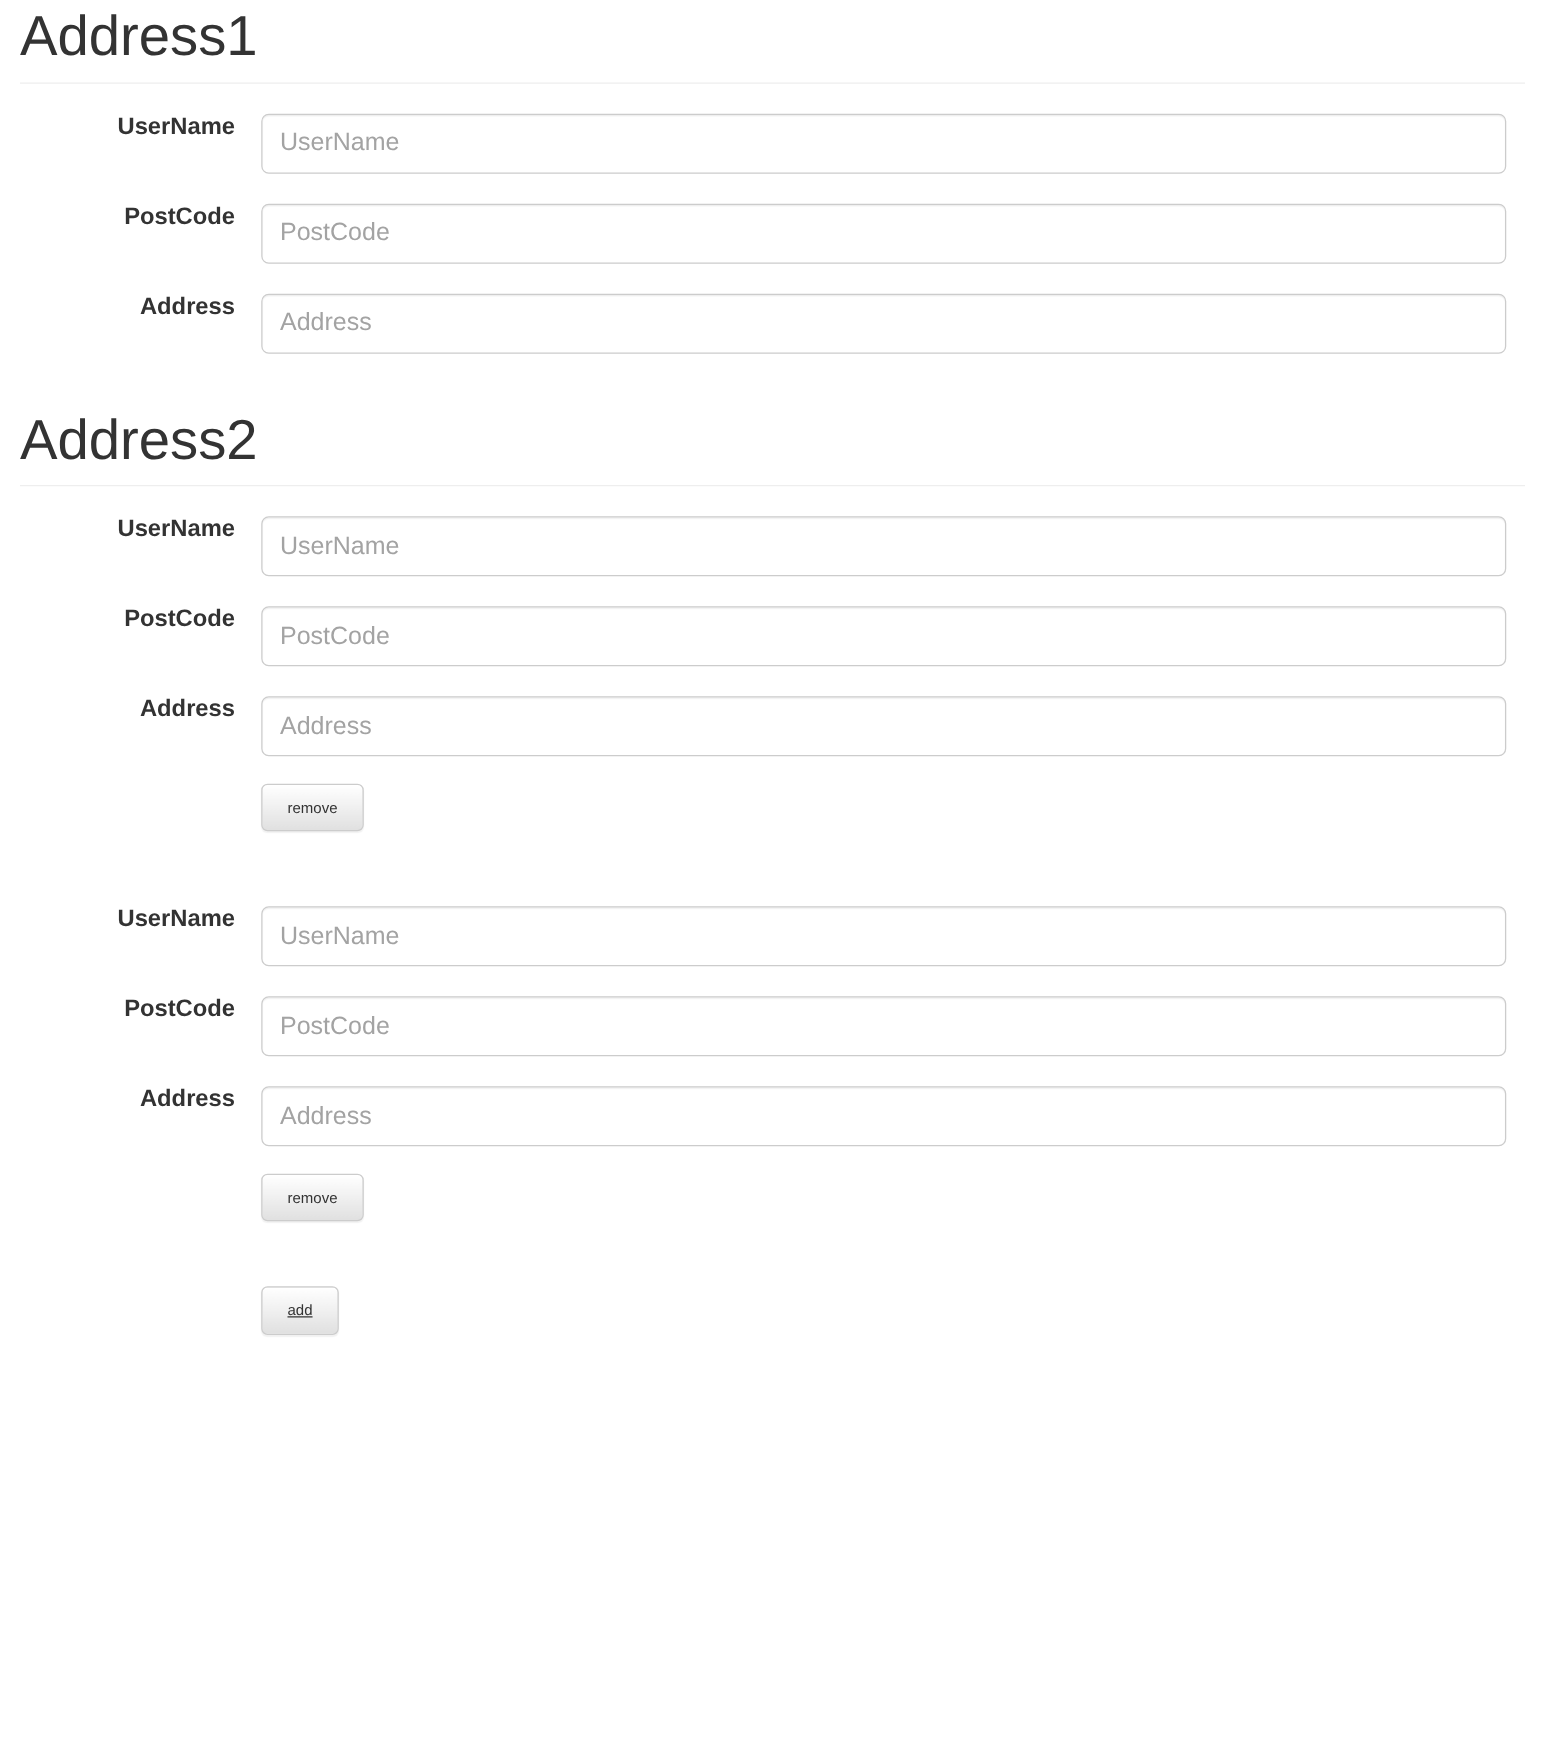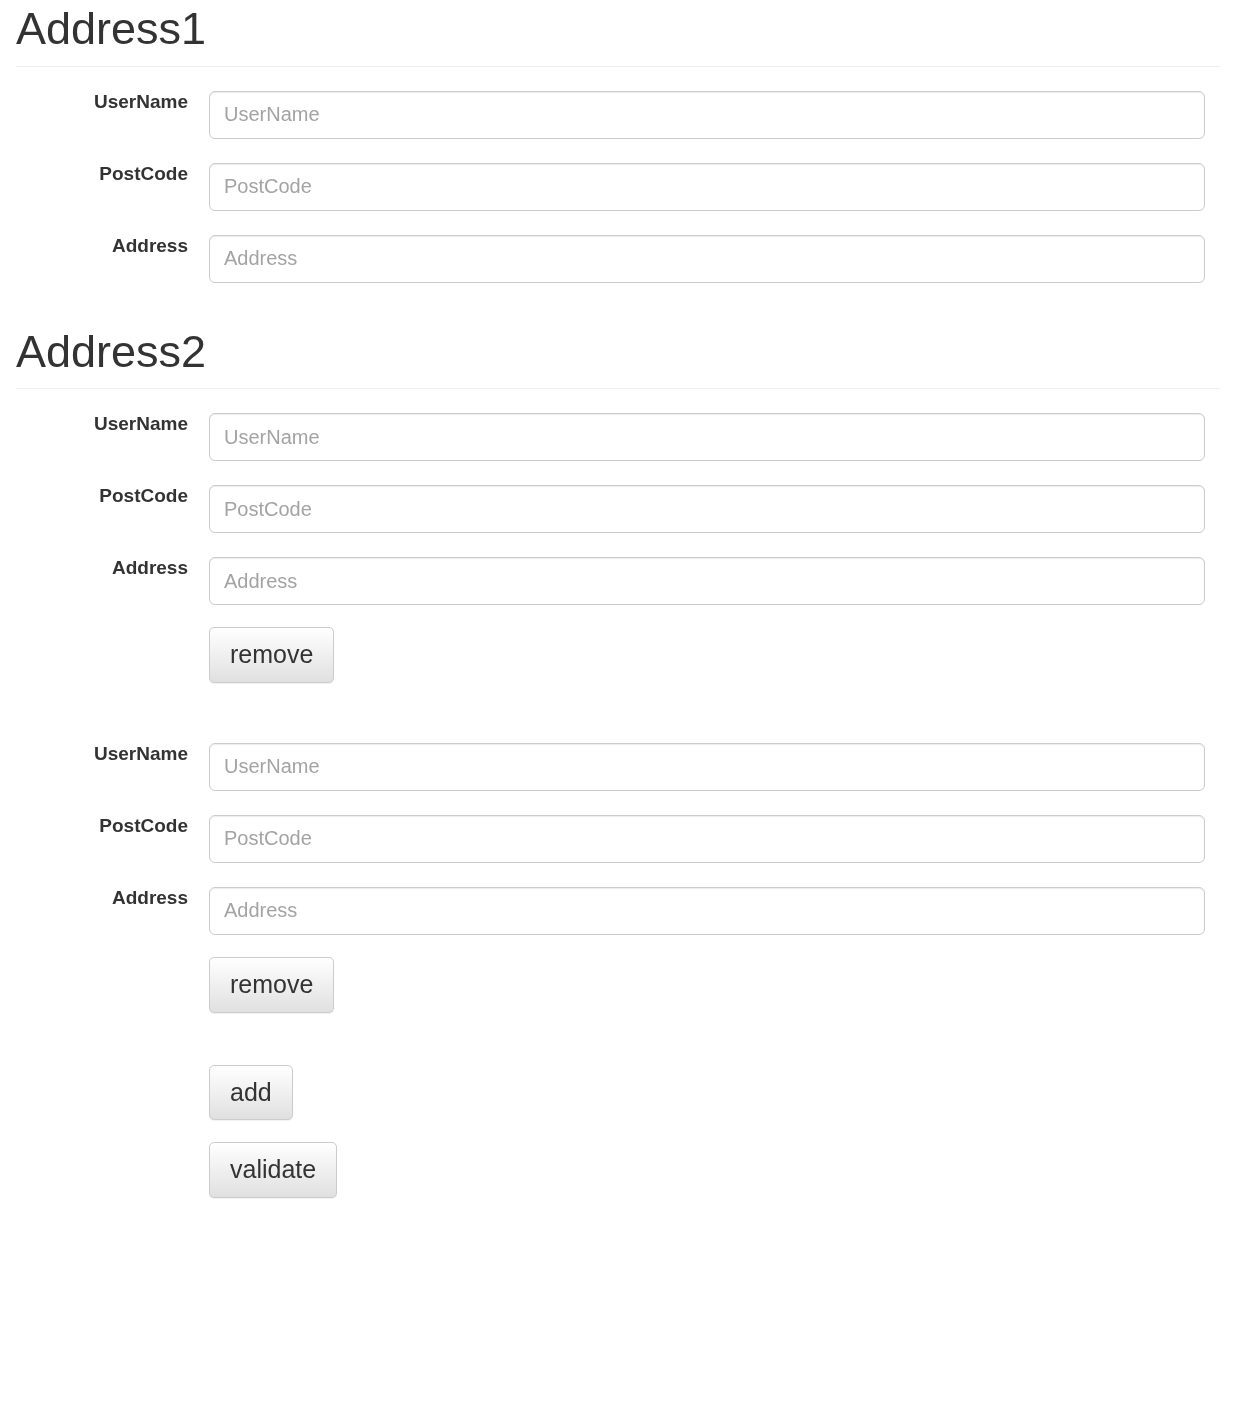--- a/index.html
+++ b/index.html
@@ -72,34 +72,35 @@
   }
   .btn-row {
     display: flex;
     margin-top: 22px;
     padding-left: 193px;
   }
   .btn-row.tight { margin-top: 20px; }
   .btn {
     display: inline-block;
     padding: 10px 20px;
-    font-size: 25px;
+    font-size: 12px;
     font-family: "Liberation Sans", sans-serif;
     line-height: 1.35;
     color: #333333;
     text-align: center;
     background-color: #f0f0f0;
     background-image: linear-gradient(to bottom, #ffffff 0%, #e0e0e0 100%);
     border: 1px solid #cccccc;
     border-radius: 5px;
     box-shadow: inset 0 1px 0 rgba(255,255,255,0.85), 0 1px 1px rgba(0,0,0,0.06);
     cursor: pointer;
   }
   .actions {
     margin-top: 52px;
+    text-decoration: underline;
   }
   .actions .btn-row + .btn-row {
     margin-top: 22px;
   }
 </style>
 </head>
 <body>
 
 <div class="page">
 
@@ -186,18 +187,15 @@
 
     <div class="btn-row">
       <button type="button" class="btn">remove</button>
     </div>
   </div>
 
   <div class="actions">
     <div class="btn-row tight">
       <button type="button" class="btn">add</button>
     </div>
-    <div class="btn-row tight">
-      <button type="button" class="btn">validate</button>
-    </div>
   </div>
 
 </div>
 
 </body></html>

